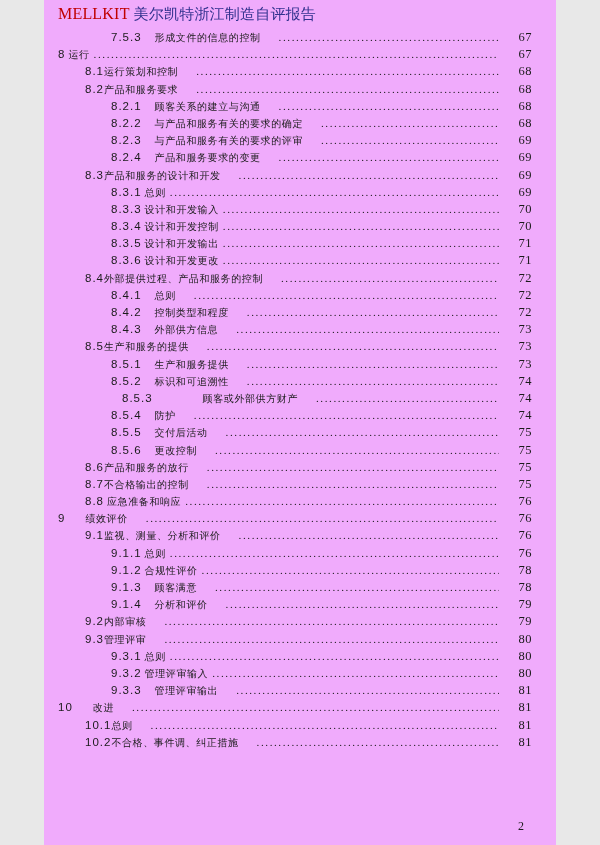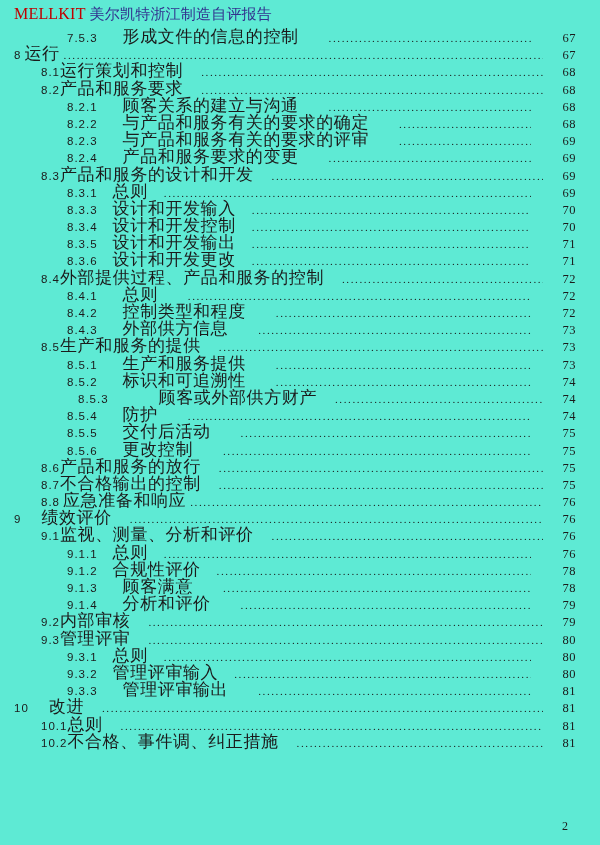--- a/index.html
+++ b/index.html
@@ -1,20 +1,20 @@
 <!DOCTYPE html>
 <html><head>
 <meta charset="utf-8">
 <style>
   html,body { margin:0; padding:0; background:#e8e8e8; }
   .page {
     position:relative;
-    width:600px; height:845px;
+    width:512px; height:845px;
     margin:0 auto;
-    background:#5eead4;
+    background:#f0abfc;
     font-family:"Liberation Serif","DejaVu Serif",serif;
     color:#1b1b1b;
     overflow:hidden;
     box-sizing:border-box;
   }
   .doc-header {
     position:absolute; top:5px; left:14px;
     white-space:nowrap;
     letter-spacing:0.2px;
   }
@@ -35,29 +35,29 @@
     font-size:12px;
     white-space:nowrap;
   }
   .toc-row .num {
     font-family:"Liberation Sans","DejaVu Sans",sans-serif;
     font-size:11.5px;
     letter-spacing:1px;
     flex:none;
   }
   .toc-row .title {
-    font-family:Liberation Mono, monospace;
-    font-size:17px;
+    font-family:Liberation Sans, sans-serif;
+    font-size:10px;
     letter-spacing:0.6px;
     flex:none;
   }
   
   .lv1 { padding-left:0; }
   .lv2 { padding-left:27px; }
-  .lv3 { padding-left:53px;gap:12px; }
+  .lv3 { padding-left:53px; }
   .lv4 { padding-left:64px; }
   
   .lv1 .title { margin-left:20px; }
   .lv2 .title { }
   .lv3 .title { margin-left:13px; }
   .lv4 .title { margin-left:13px;padding-left:37px; }
   .tight .title { margin-left:3px !important; }
   .leader {
     flex:1 1 auto;
     overflow:hidden;

